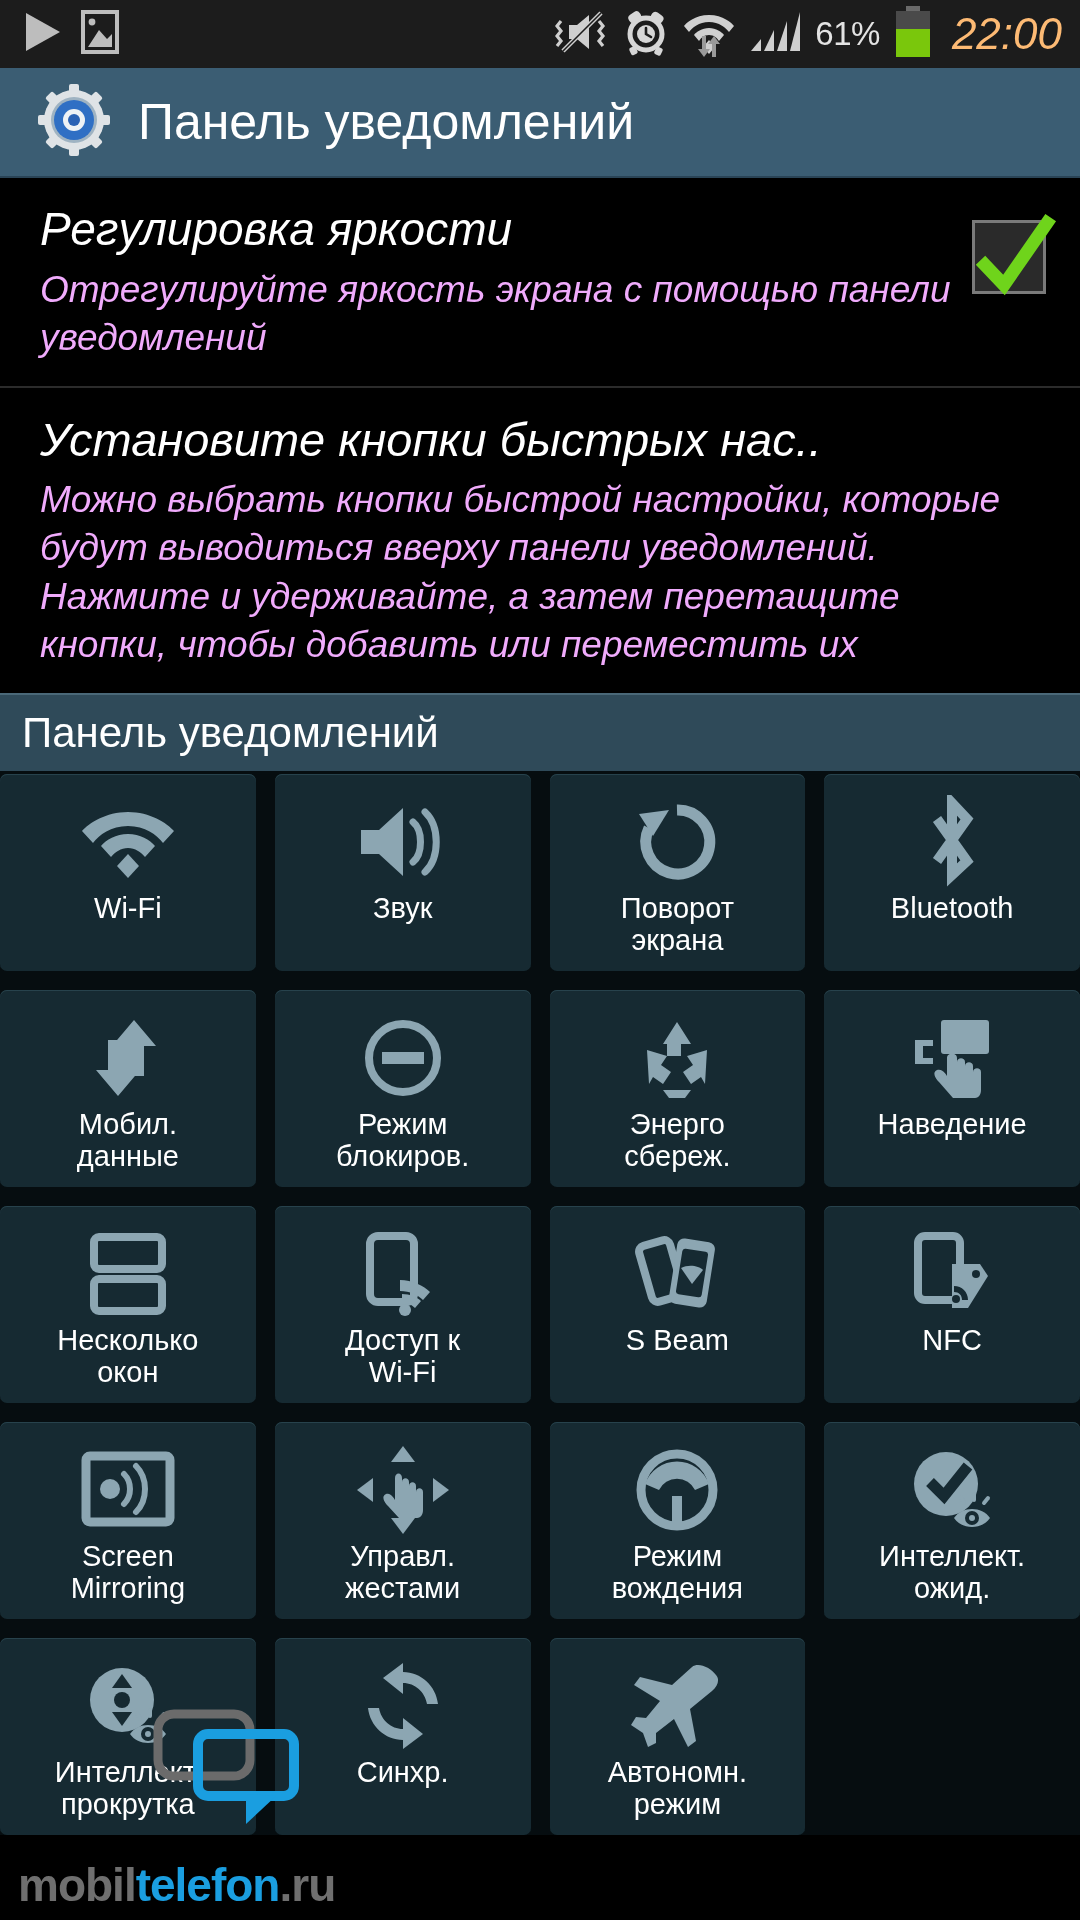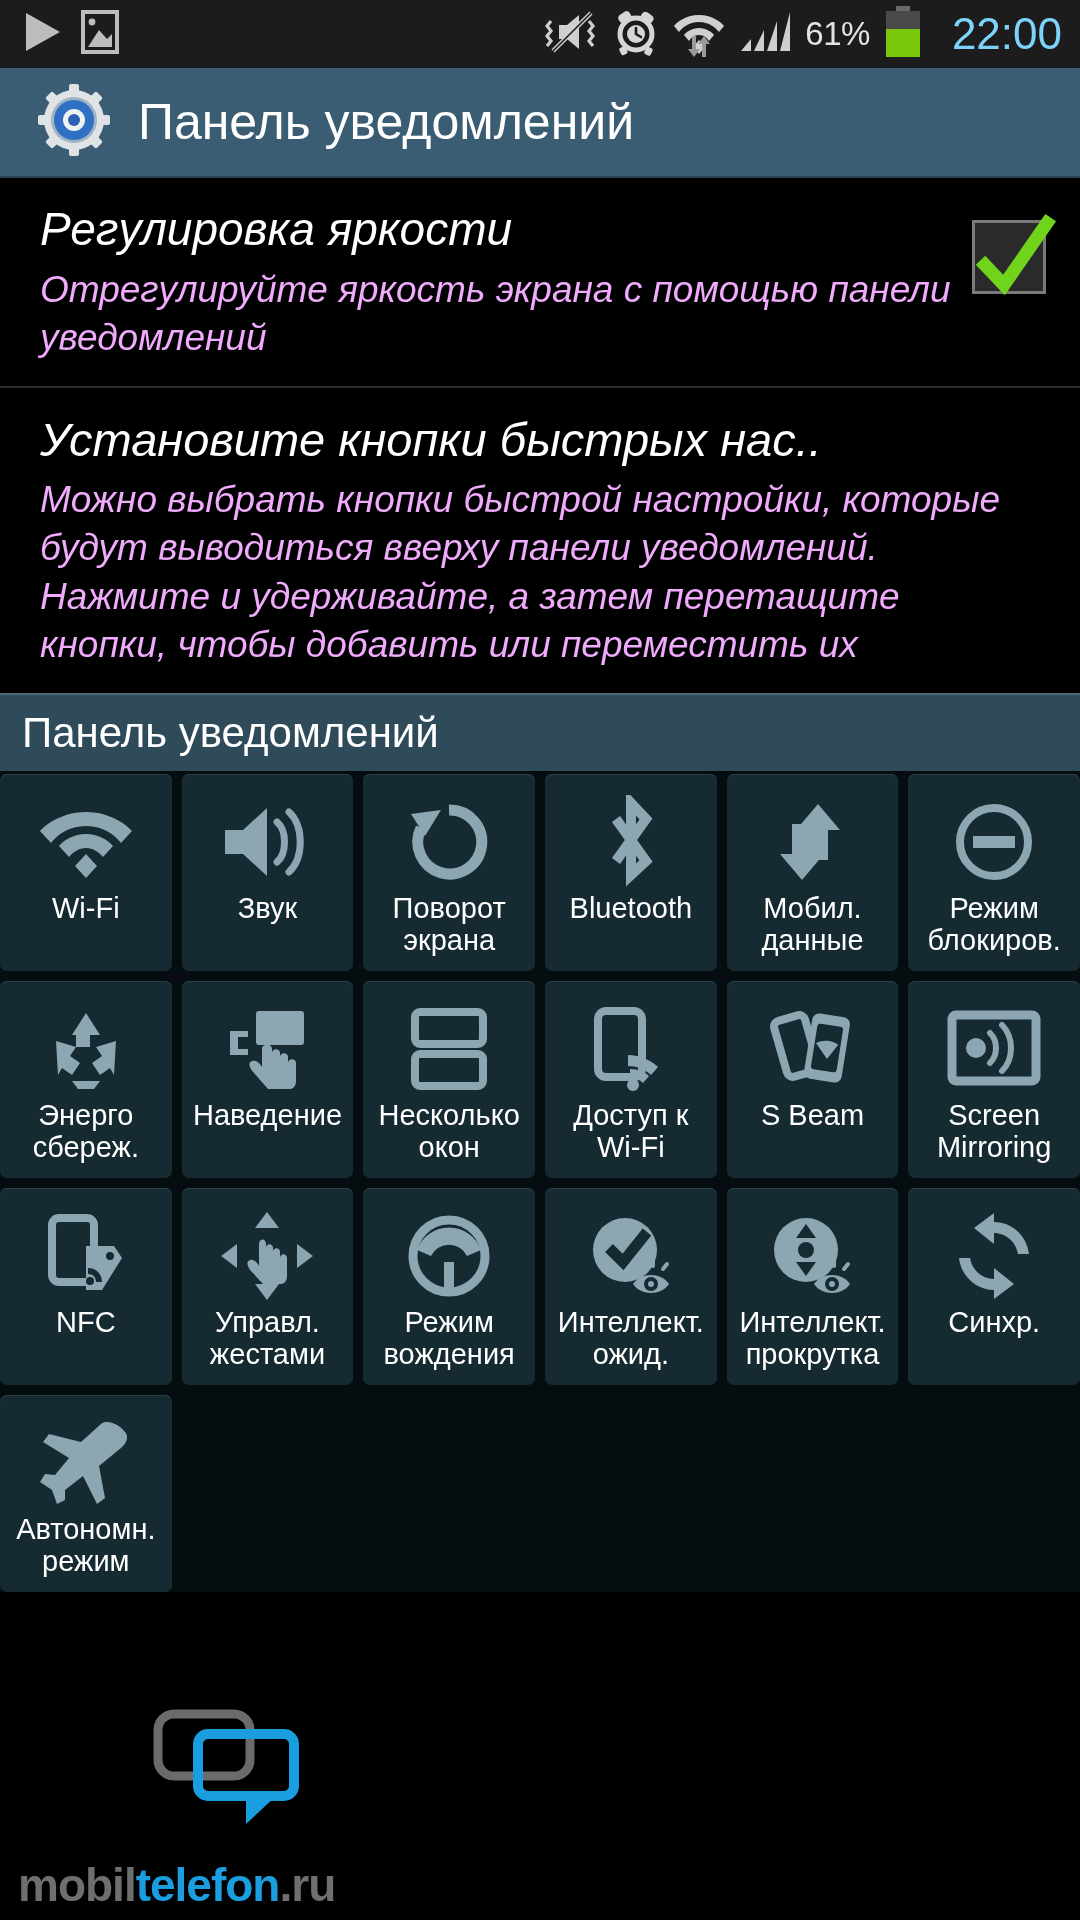--- a/index.html
+++ b/index.html
@@ -8,21 +8,21 @@
 
   
   .statusbar{
     height:68px; background:#1c1c1c; display:flex; align-items:center;
     padding:0 18px 0 22px; gap:0;
   }
   .sb-left{ display:flex; align-items:center; gap:18px; }
   .sb-right{ margin-left:auto; display:flex; align-items:center; gap:14px; }
   .sb-icon{ display:block; }
   .sb-pct{ color:#e3e3e3; font-size:33px; letter-spacing:-0.5px; }
-  .sb-clock{ color:#7dd3fc; font-size:44px; letter-spacing:0px; margin-left:16px; }
+  .sb-clock{ color:#fdba74; font-size:44px; letter-spacing:0px; margin-left:6px;font-style:italic; }
 
   
   .titlebar{
     height:110px; background:#3b5d73; display:flex; align-items:center;
     padding-left:38px; gap:28px;
     border-bottom:2px solid #2a4456;
   }
   .title-text{ color:#ffffff; font-size:50px; font-weight:400; letter-spacing:0px; }
 
   
@@ -44,21 +44,21 @@
   .chk svg{ position:absolute; left:-4px; top:-10px; }
 
   
   .sect-head{
     background:#2f4a59; height:78px; display:flex; align-items:center;
     padding-left:22px; border-top:2px solid #4a6878;
   }
   .sect-head-txt{ color:#ffffff; font-size:42px; }
 
   
-  .grid{ display:grid; grid-template-columns:repeat(6,1fr); gap:10px; padding:3px 0 0 0; background:#060d10; }
+  .grid{ display:grid; grid-template-columns:repeat(4,1fr); gap:19px; padding:3px 0 0 0; background:#060d10; }
   .tile{
     background:#162a32; height:197px; position:relative;
     display:flex; flex-direction:column; align-items:center; justify-content:flex-start;
     border-radius:7px; padding-top:22px;
     box-shadow: inset 0 1px 0 #27424c;
   }
   .tile-ico{ height:92px; display:flex; align-items:center; justify-content:center; }
   .tile-label{
     color:#ffffff; font-size:29px; text-align:center; line-height:1.12;
     margin-top:4px; padding:0 4px; white-space:pre-line;
@@ -338,46 +338,46 @@
           <rect x="40" y="10" width="38" height="66" rx="7" fill="#8ca6b2" transform="rotate(9 59 43)"></rect>
           <rect x="46" y="20" width="26" height="46" rx="3" fill="#162a32" transform="rotate(9 59 43)"></rect>
           <path d="M48 38 C56 34 66 36 70 40 L59 54 Z" fill="#8ca6b2"></path>
         </svg>
       </div>
       <div class="tile-label">S Beam</div>
     </div>
 
     <div class="tile">
       <div class="tile-ico">
+        <svg width="88" height="88" viewBox="0 0 88 88">
+          <rect x="10" y="6" width="42" height="64" rx="7" fill="none" stroke="#8ca6b2" stroke-width="8"></rect>
+          <path d="M44 34 L72 34 L80 46 L60 78 L44 78 Z" fill="#8ca6b2"></path>
+          <circle cx="68" cy="44" r="4" fill="#162a32"></circle>
+          <g fill="#162a32">
+            <path d="M46 56 C54 56 60 62 60 70 L54 70 C54 65 51 62 46 62 Z"></path>
+            <circle cx="48" cy="69" r="4"></circle>
+          </g>
+        </svg>
+      </div>
+      <div class="tile-label">NFC</div>
+    </div>
+
+    <div class="tile">
+      <div class="tile-ico">
         <svg width="96" height="80" viewBox="0 0 96 80">
           <rect x="6" y="6" width="84" height="66" rx="4" fill="none" stroke="#8ca6b2" stroke-width="9"></rect>
           <circle cx="30" cy="39" r="10" fill="#8ca6b2"></circle>
           <g fill="none" stroke="#8ca6b2" stroke-width="6" stroke-linecap="round">
             <path d="M44 24 C52 32 52 46 44 54"></path>
             <path d="M56 16 C68 28 68 50 56 62"></path>
           </g>
         </svg>
       </div>
       <div class="tile-label">Screen
 Mirroring</div>
-    </div>
-
-    <div class="tile">
-      <div class="tile-ico">
-        <svg width="88" height="88" viewBox="0 0 88 88">
-          <rect x="10" y="6" width="42" height="64" rx="7" fill="none" stroke="#8ca6b2" stroke-width="8"></rect>
-          <path d="M44 34 L72 34 L80 46 L60 78 L44 78 Z" fill="#8ca6b2"></path>
-          <circle cx="68" cy="44" r="4" fill="#162a32"></circle>
-          <g fill="#162a32">
-            <path d="M46 56 C54 56 60 62 60 70 L54 70 C54 65 51 62 46 62 Z"></path>
-            <circle cx="48" cy="69" r="4"></circle>
-          </g>
-        </svg>
-      </div>
-      <div class="tile-label">NFC</div>
     </div>
 
     <div class="tile">
       <div class="tile-ico">
         <svg width="96" height="92" viewBox="0 0 96 92">
             <g fill="#8ca6b2">
           <polygon points="48,2 60,18 36,18"></polygon>
           <polygon points="48,90 60,74 36,74"></polygon>
           <polygon points="2,46 18,34 18,58"></polygon>
           <polygon points="94,46 78,34 78,58"></polygon>

